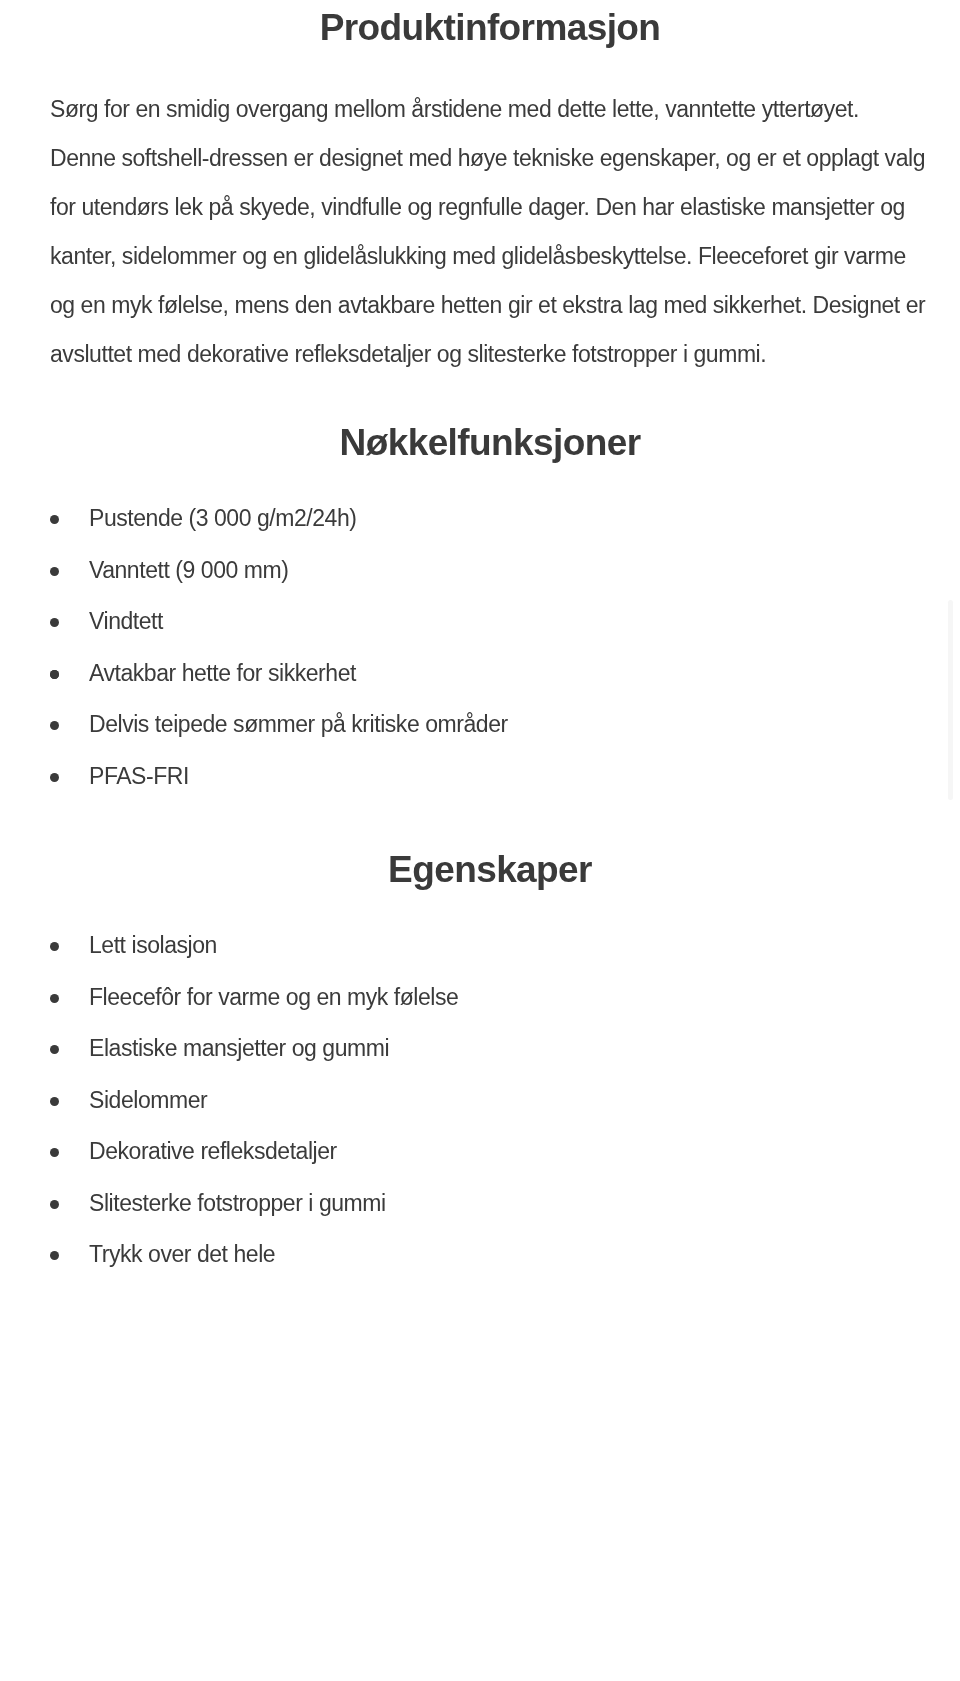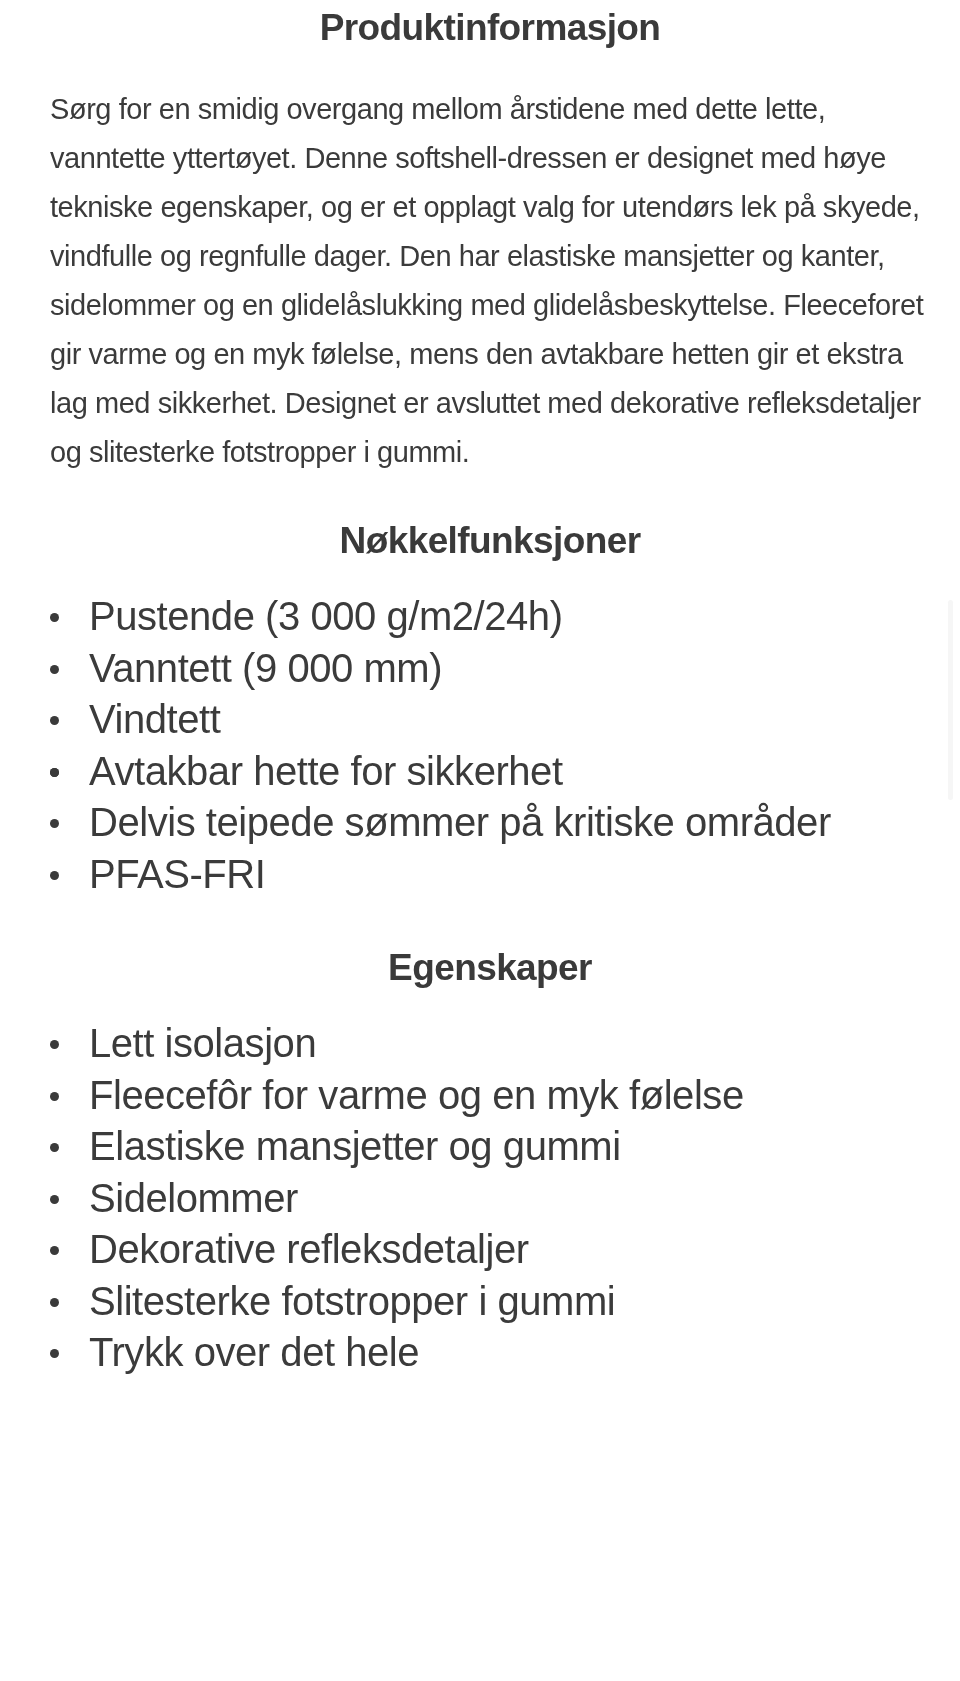--- a/index.html
+++ b/index.html
@@ -28,34 +28,34 @@
       letter-spacing: -0.6px;
       margin: 0;
       color: #3a3a3a;
       text-align: center;
     }
     .h-info { margin-top: 8px; line-height: 40px; }
     .h-key { margin-top: 44px; line-height: 40px; }
     .h-props { margin-top: 48px; line-height: 40px; }
     p.description {
       margin: 37px 0 0 0;
-      font-size: 29px;
+      font-size: 23px;
       line-height: 49px;
       letter-spacing: -0.45px;
       width: 880px;
     }
     ul {
       list-style: none;
       margin: 30px 0 0 0;
       padding: 0;
     }
     li {
       position: relative;
       padding-left: 39px;
-      font-size: 40px;
+      font-size: 23px;
       line-height: 51.5px;
       letter-spacing: -0.45px;
     }
     li .bullet {
       position: absolute;
       left: 0;
       top: 22px;
       width: 9px;
       height: 9px;
       border-radius: 50%;

